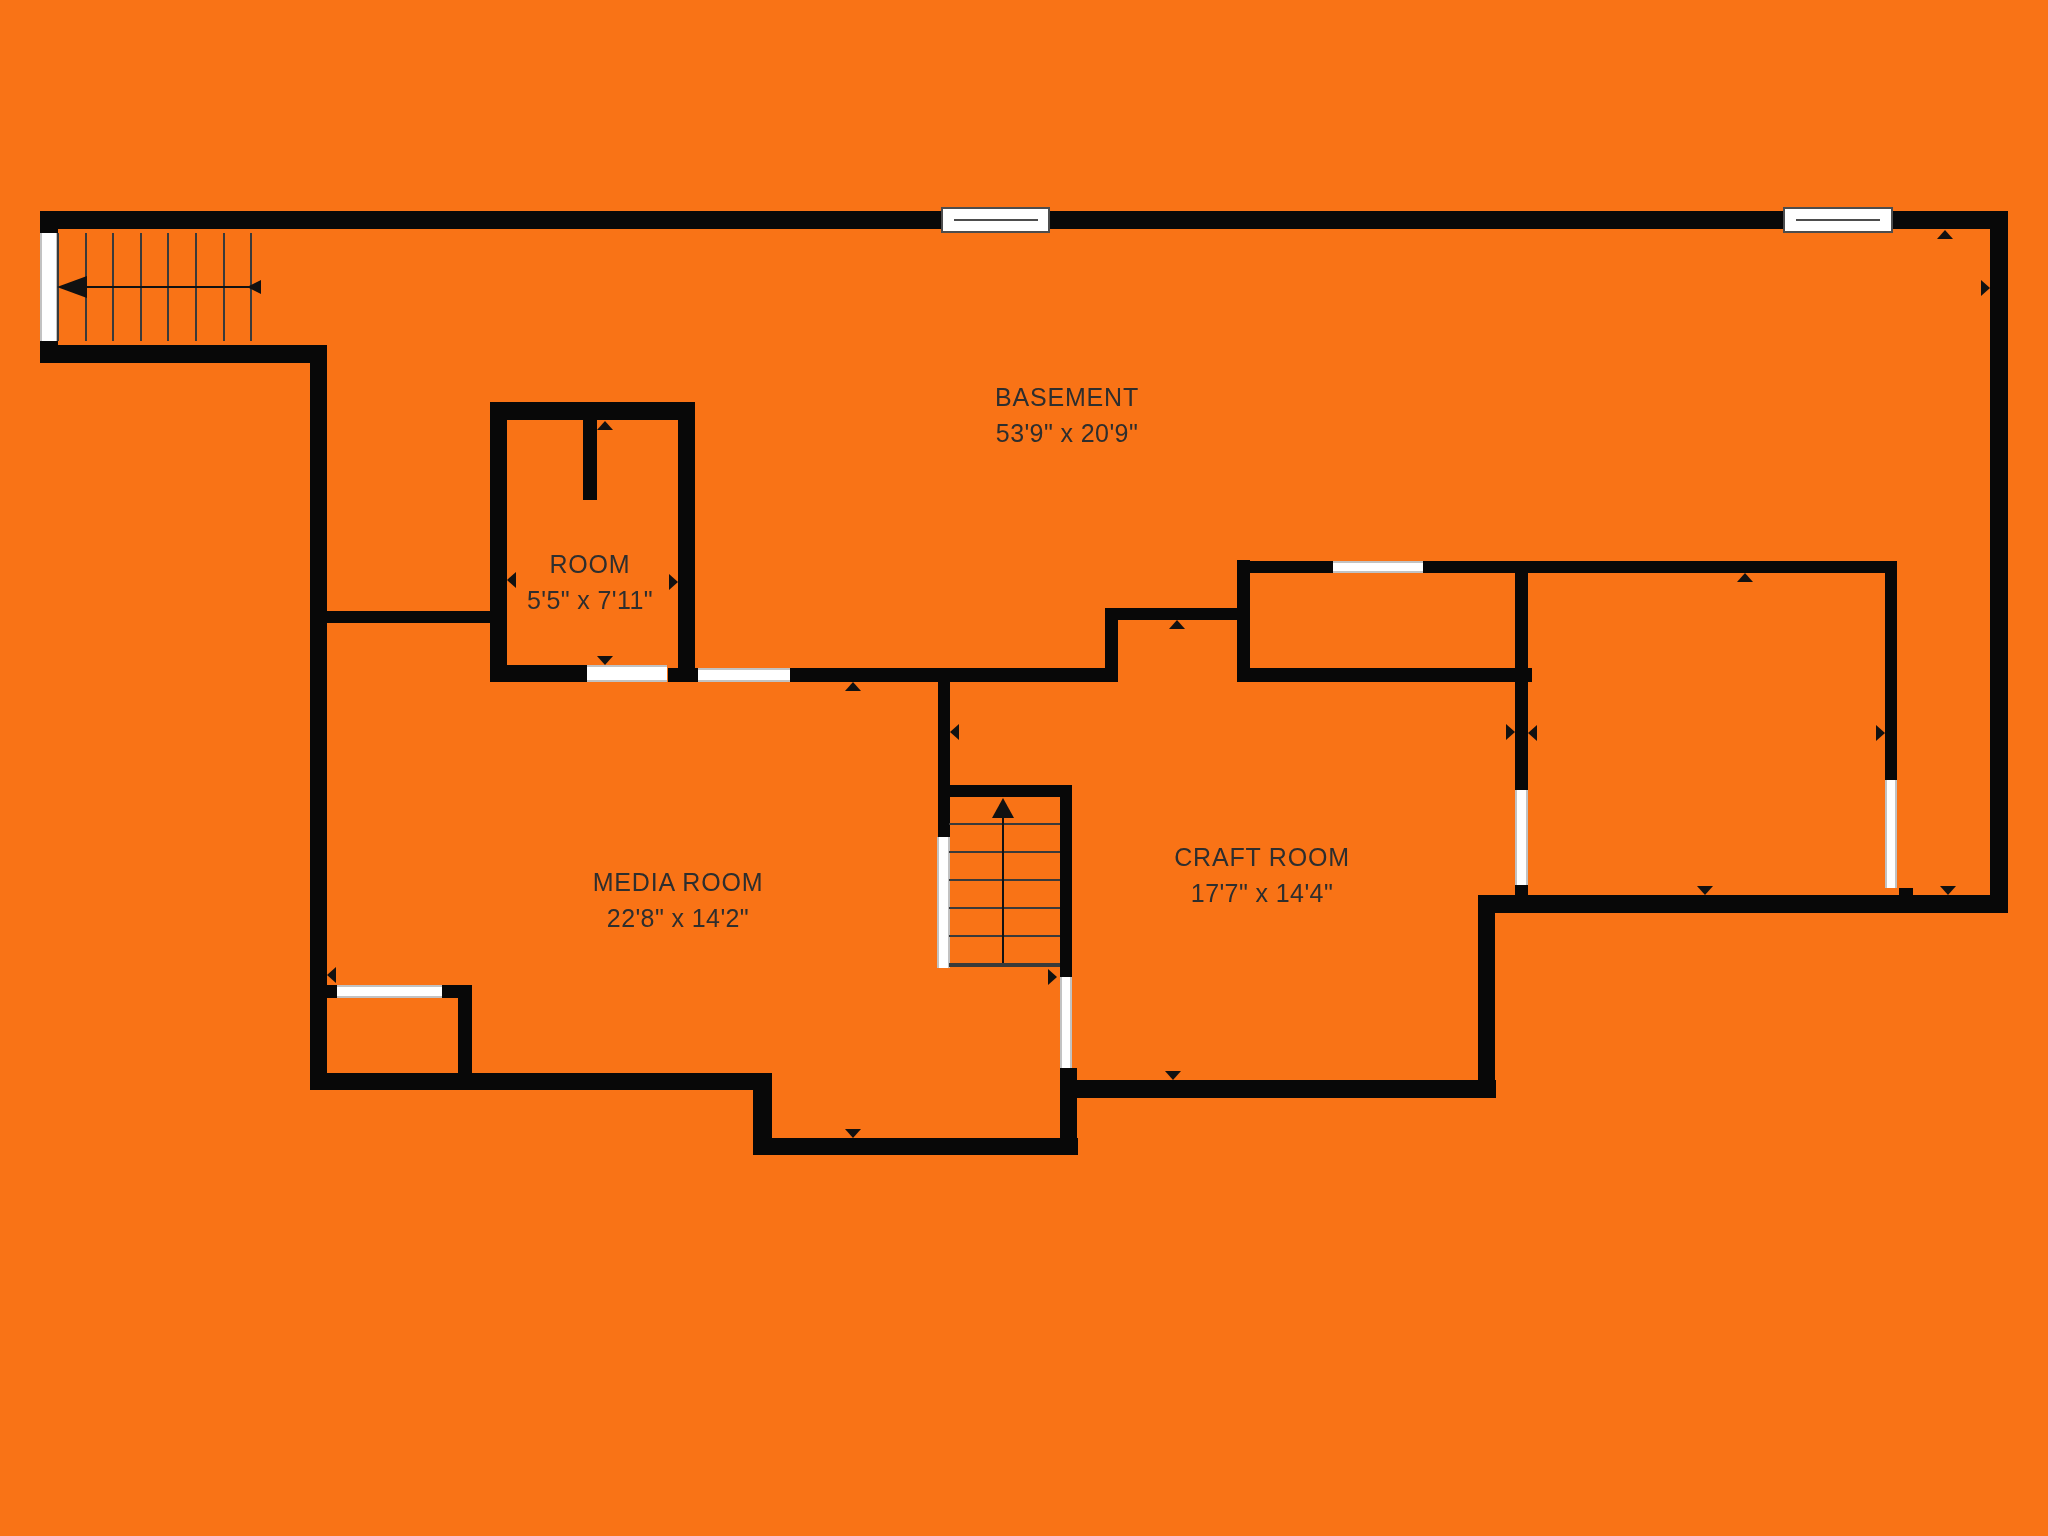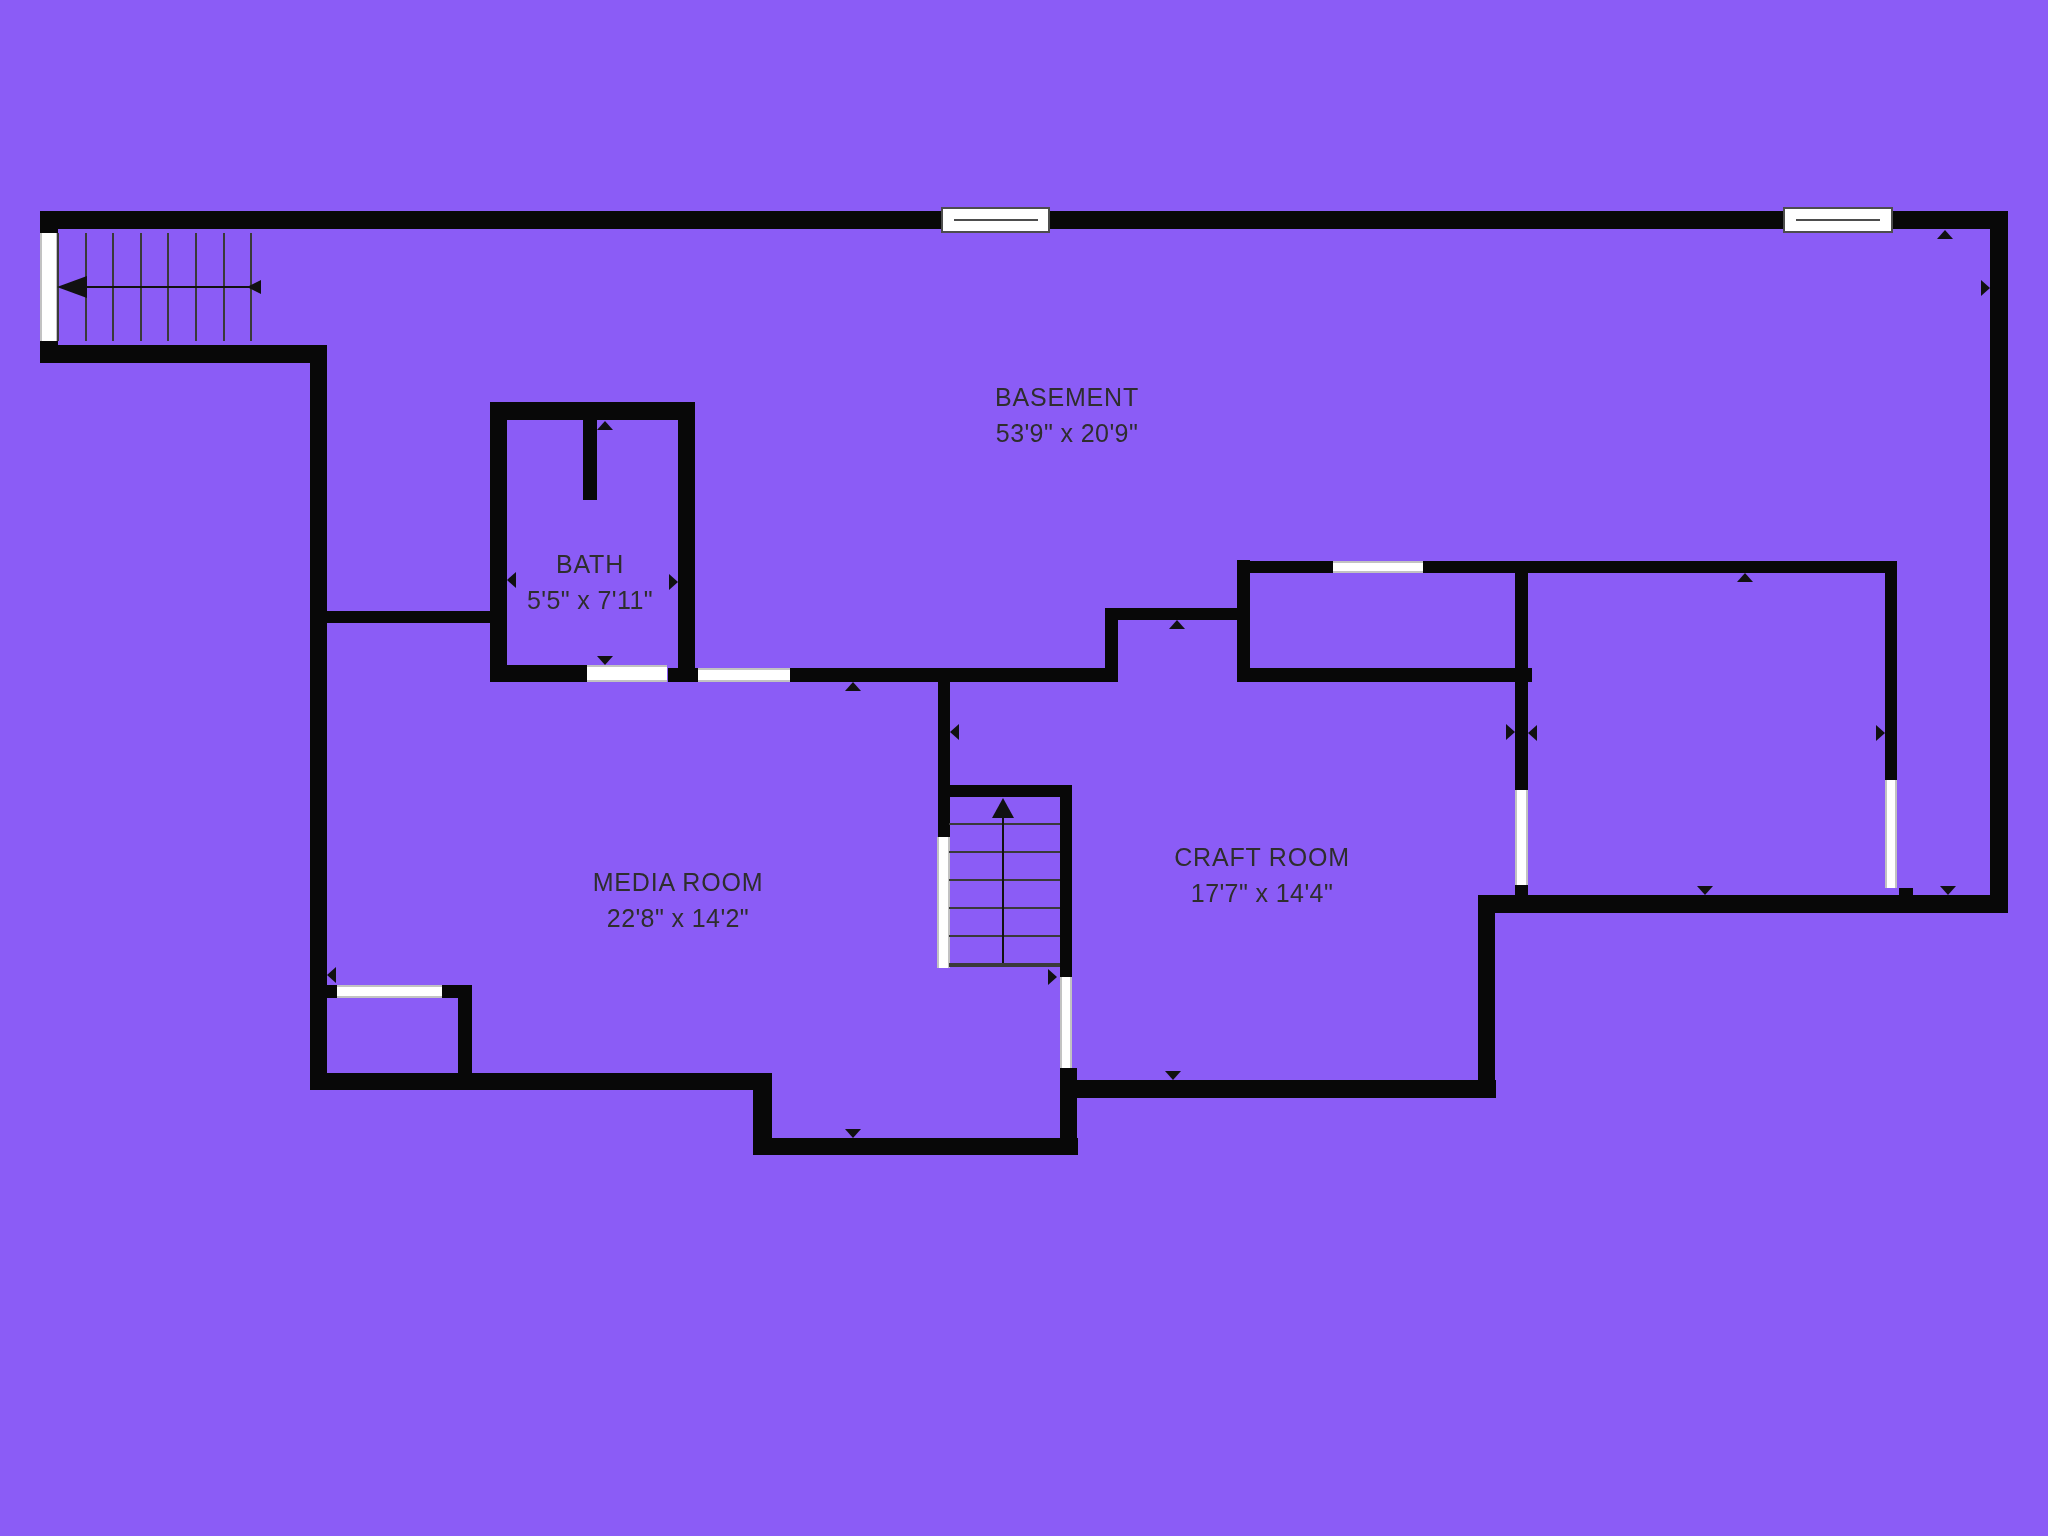--- a/index.html
+++ b/index.html
@@ -1,17 +1,17 @@
 <!DOCTYPE html>
 <html><head>
 <meta charset="utf-8">
 <style>
   html,body{margin:0;padding:0;background:#ffffff;}
   body{width:2048px;height:1536px;position:relative;font-family:"Liberation Sans",sans-serif;}
-  .plan{position:absolute;left:0;top:0;width:2048px;height:1536px;background:#8b5cf6;}
+  .plan{position:absolute;left:0;top:0;width:2048px;height:1536px;background:#f97316;}
   .w{position:absolute;background:#080808;}
   .open-h{position:absolute;background:#ffffff;border-top:2px solid #c2c2c2;border-bottom:2px solid #c2c2c2;box-sizing:border-box;}
   .open-v{position:absolute;background:#ffffff;border-left:2px solid #c2c2c2;border-right:2px solid #c2c2c2;box-sizing:border-box;}
   .window{position:absolute;background:#ffffff;border:2px solid #4d4d4d;box-sizing:border-box;}
   .win-line{position:absolute;left:10%;right:10%;top:50%;height:2px;margin-top:-1px;background:#4d4d4d;}
   .treads-h{position:absolute;background-image:repeating-linear-gradient(to right,#3a3a3a 0 2px,transparent 2px 27.6px);}
   .treads-v{position:absolute;background-image:repeating-linear-gradient(to bottom,transparent 0 26px,#3a3a3a 26px 28px);border-bottom:2px solid #3a3a3a;}
   .line{position:absolute;background:#111111;}
   .tick{position:absolute;width:0;height:0;}
   .tick-up{border-left:8px solid transparent;border-right:8px solid transparent;border-bottom:9px solid #111;}
@@ -116,21 +116,21 @@
   <div class="tick tick-up" style="left:1737px;top:573px;"></div>
   <div class="tick tick-right" style="left:1876px;top:725px;"></div>
   <div class="tick tick-down" style="left:1697px;top:886px;"></div>
   <div class="tick tick-down" style="left:1940px;top:886px;"></div>
 
   <div class="room-label" style="left:1067px;top:415px;">
     <div class="room-name">BASEMENT</div>
     <div class="room-dims">53'9" x 20'9"</div>
   </div>
   <div class="room-label" style="left:590px;top:582px;">
-    <div class="room-name">BATH</div>
+    <div class="room-name">ROOM</div>
     <div class="room-dims">5'5" x 7'11"</div>
   </div>
   <div class="room-label" style="left:678px;top:900px;">
     <div class="room-name">MEDIA ROOM</div>
     <div class="room-dims">22'8" x 14'2"</div>
   </div>
   <div class="room-label" style="left:1262px;top:875px;">
     <div class="room-name">CRAFT ROOM</div>
     <div class="room-dims">17'7" x 14'4"</div>
   </div>

